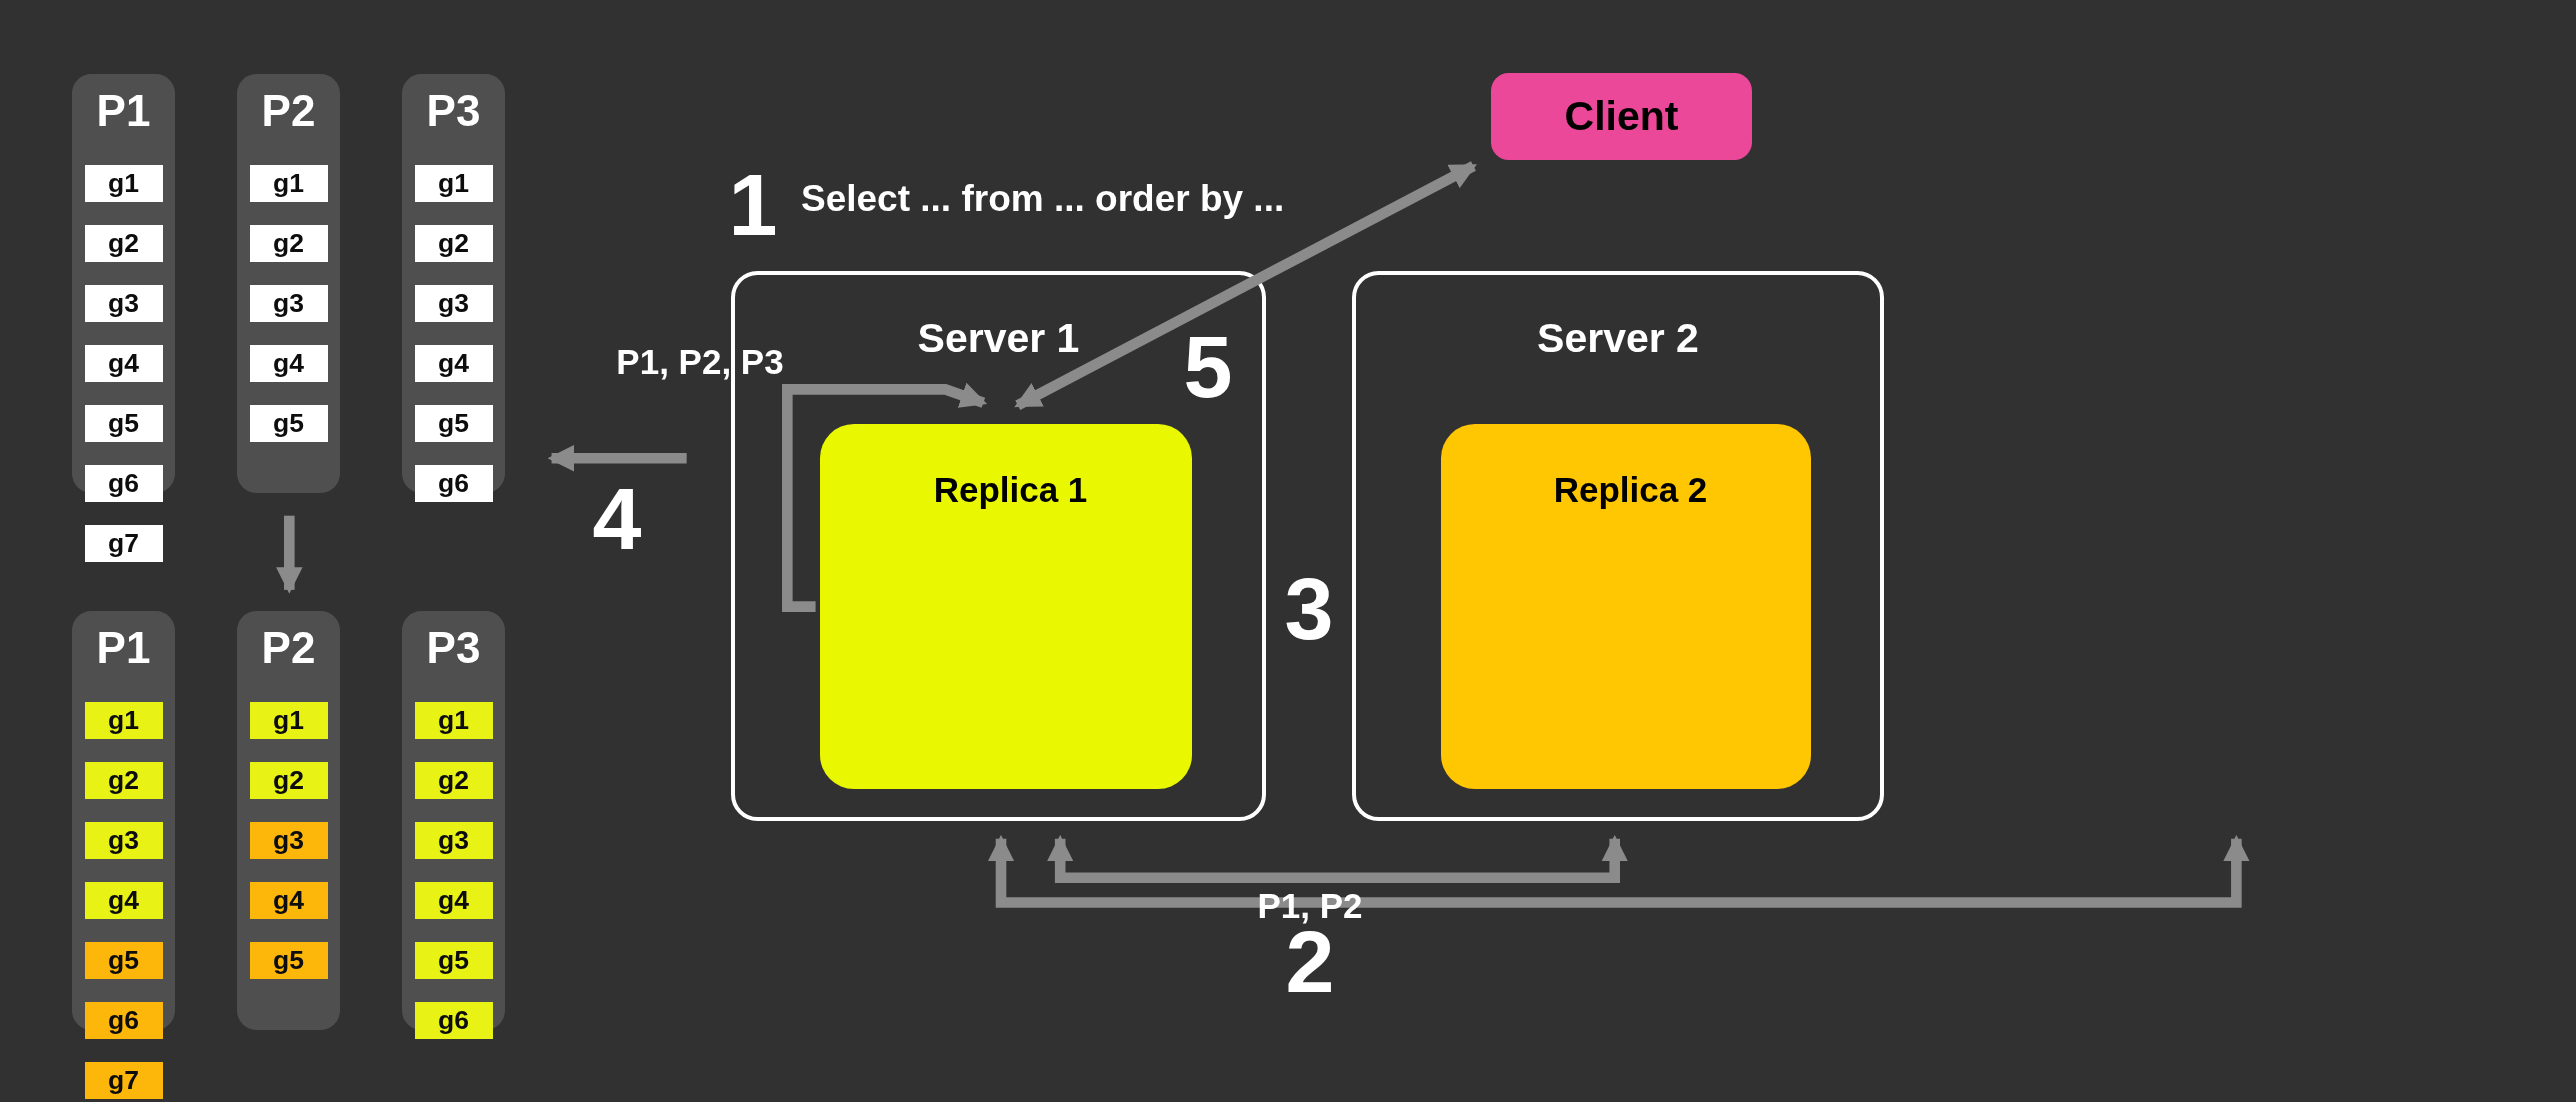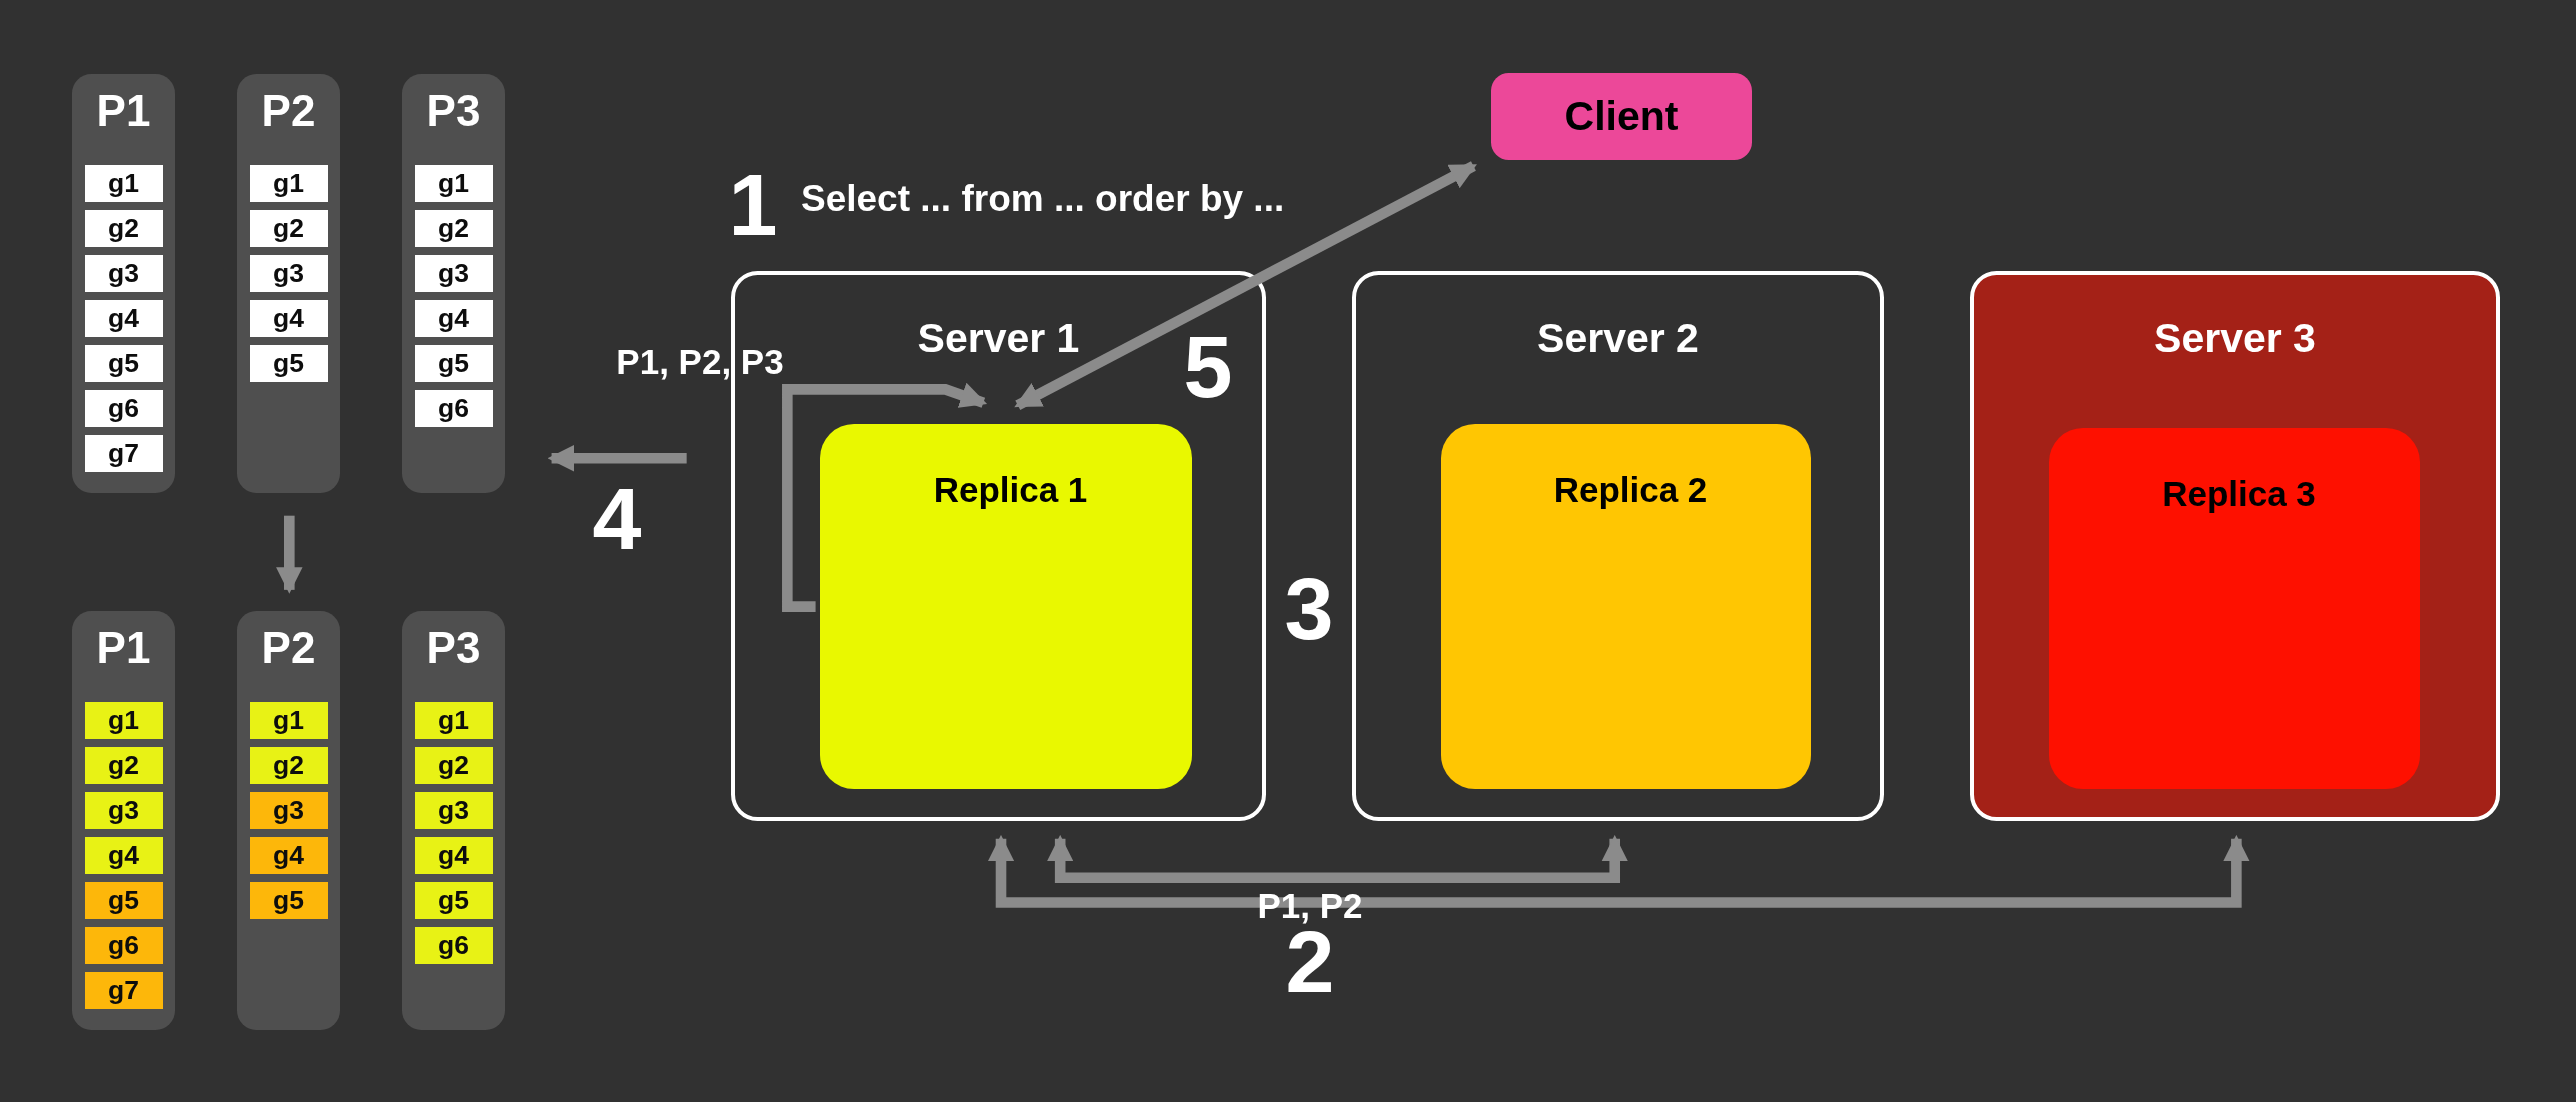--- a/index.html
+++ b/index.html
@@ -5,21 +5,21 @@
   html,body{margin:0;padding:0;background:#313131;}
   #stage{position:relative;width:2576px;height:1102px;background:var(--background,#313131);
          font-family:"Liberation Sans",sans-serif;overflow:hidden;padding-left:38px;}
 
   
   .pgroup{position:absolute;left:72px;width:442px;}
   #partitions-unsorted{top:74px;height:419px;}
   #partitions-sorted{top:611px;height:420px;}
   .partition{position:absolute;top:0;width:103px;height:419px;background:var(--column,#4f4f4f);border-radius:19.4px;}
   .pheader{padding-top:12.4px;text-align:center;font-size:44px;font-weight:bold;color:#fff;}
-  .prows{position:absolute;top:91px;left:0;right:0;display:flex;flex-direction:column;align-items:center;gap:8px;}
+  .prows{position:absolute;top:91px;left:0;right:0;display:flex;flex-direction:column;align-items:center;gap:23px;}
   .gbox{width:78px;height:37px;display:flex;align-items:center;justify-content:center;
         font-size:26.5px;font-weight:bold;color:#0d0d0d;}
 
   
   .server{position:absolute;top:271px;height:550px;border:4.4px solid var(--border,#fff);
           border-radius:26.5px;box-sizing:border-box;}
   #server-1{left:731px;width:535px;}
   #server-2{left:1352px;width:532px;}
   #server-3{left:1970px;width:530px;}
   .server-name{position:absolute;top:40px;left:0;right:0;text-align:center;color:#fff;
@@ -134,26 +134,20 @@
     <div class="replica" style="background: rgb(233, 248, 0);">
       <div class="replica-name">Replica 1</div>
     </div>
   </div>
   <div class="server" id="server-2">
     <div class="server-name">Server 2</div>
     <div class="replica" style="background: rgb(255, 198, 2);">
       <div class="replica-name">Replica 2</div>
     </div>
   </div>
-  <div class="server" id="server-3" style="background: rgb(164, 33, 23);">
-    <div class="server-name">Server 3</div>
-    <div class="replica" style="background: rgb(254, 16, 0);">
-      <div class="replica-name">Replica 3</div>
-    </div>
-  </div>
 
   <svg id="arrows" width="2576" height="1102" viewBox="0 0 2916 1248">
     <defs>
       <marker id="ah" viewBox="0 0 10 10" refX="8.5" refY="5" markerWidth="30" markerHeight="30" markerUnits="userSpaceOnUse" orient="auto-start-reverse">
         <path class="head" d="M0 0 L10 5 L0 10 z"></path>
       </marker>
     </defs>
     <path d="M 327 584 L 327 668" marker-end="url(#ah)"></path>
     <path d="M 777 519 L 624 519" marker-end="url(#ah)"></path>
     <path d="M 923 687 L 891 687 L 891 441 L 1070 441 L 1113 456" marker-end="url(#ah)"></path>

